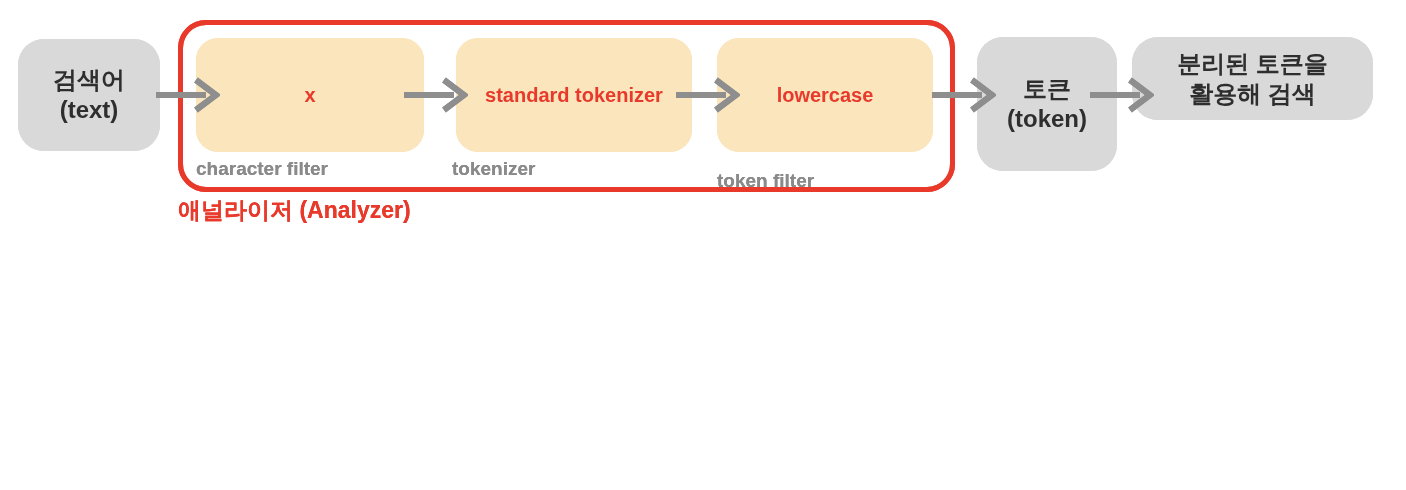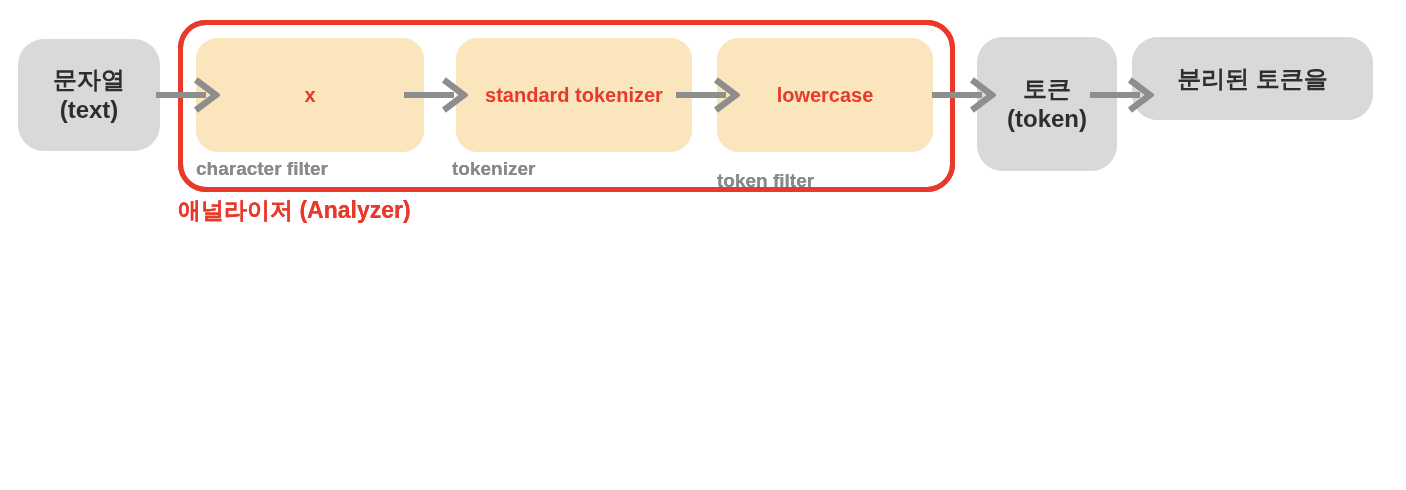--- a/index.html
+++ b/index.html
@@ -117,20 +117,24 @@
       <span>토큰</span>
       <span>(token)</span>
     </div>
     <div class="node output">
       <span>분리된 토큰을</span>
       <span>역인덱스에 저장</span>
     </div>
   </div>
 
   <div class="row r2">
+    <div class="node input">
+      <span>검색어</span>
+      <span>(text)</span>
+    </div>
 
     <div class="analyzer-outline"></div>
 
     <div class="stage s1">
       <span class="stage-value">x</span>
     </div>
     <div class="stage s2">
       <span class="stage-value">standard tokenizer</span>
     </div>
     <div class="stage s3">
@@ -163,16 +167,17 @@
         <line x1="0" y1="18" x2="50" y2="18"></line>
         <polyline points="40,3 60,18 40,33"></polyline>
       </svg>
 
     <div class="node token">
       <span>토큰</span>
       <span>(token)</span>
     </div>
     <div class="node output">
       <span>분리된 토큰을</span>
+      <span>활용해 검색</span>
     </div>
   </div>
 
 </div>
 
 </body></html>

